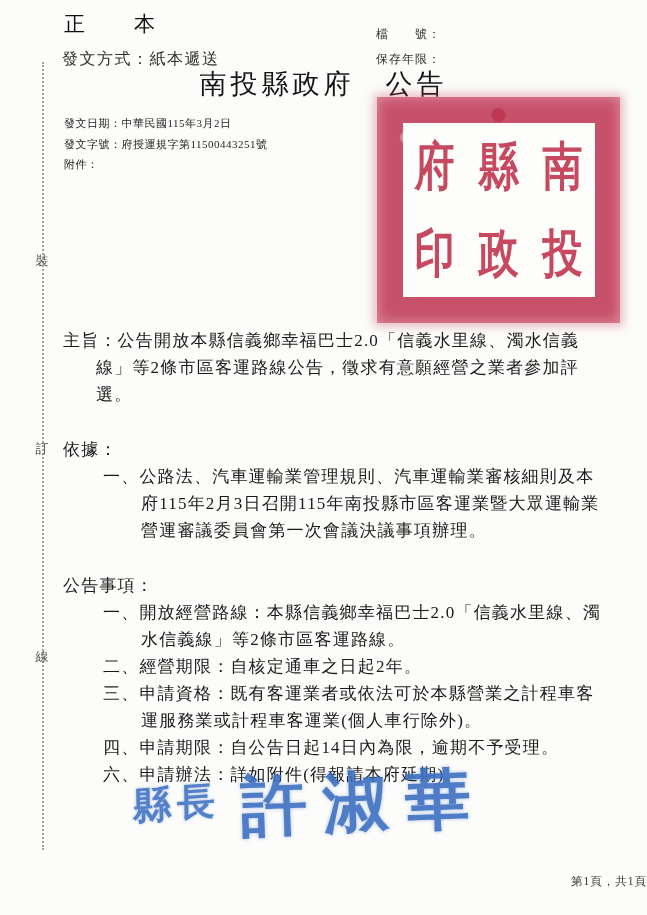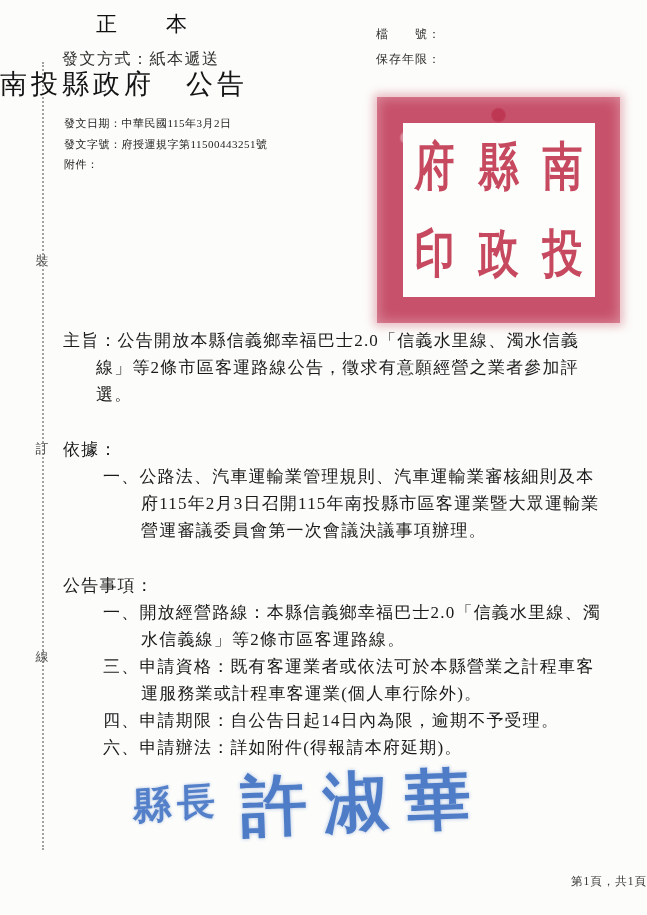--- a/index.html
+++ b/index.html
@@ -8,25 +8,25 @@
     background:#fcfcfa; overflow:hidden;
     font-family:"Liberation Serif","DejaVu Serif",serif; color:#222;
   }
 
   
   .binding-line { position:absolute; left:42px; top:62px; height:788px; width:0; border-left:2px dotted #a3a39e; }
   .binding-char { position:absolute; left:34px; width:16px; text-align:center; font-size:13px; color:#4d4d4a; background:transparent; }
   .bind-top { top:252px; } .bind-mid { top:440px; } .bind-bot { top:648px; }
 
   
-  .copy-type { position:absolute; left:64px; top:10px; font-size:21px; letter-spacing:14px; color:#111;margin-left:32px; }
+  .copy-type { position:absolute; left:64px; top:10px; font-size:21px; letter-spacing:14px; color:#111; }
   .delivery { position:absolute; left:62px; top:49px; font-size:16px; letter-spacing:1.5px; color:#2f2f2d; }
   .file-label { position:absolute; left:376px; top:26px; font-size:12px; letter-spacing:1px; color:#2f2f2d; }
   .retention-label { position:absolute; left:376px; top:51px; font-size:12px; letter-spacing:1px; color:#2f2f2d; }
-  .doc-title { position:absolute; left:0; top:66px; width:100%; font-size:27px; letter-spacing:4px; color:#141414; }
+  .doc-title { position:absolute; left:0; top:66px; width:100%; text-align:center; font-size:27px; letter-spacing:4px; color:#141414; }
 
   .meta { position:absolute; left:64px; top:113px; font-size:11px; line-height:20.5px; letter-spacing:0.5px; color:#1e1e1e; }
 
   
   .seal {
     position:absolute; left:377px; top:97px; width:243px; height:226px;
     background:#c7506a;
     background-image:
       radial-gradient(circle at 12% 18%, rgba(255,255,255,0.35) 0 5px, transparent 7px),
       radial-gradient(circle at 85% 30%, rgba(255,255,255,0.3) 0 4px, transparent 6px),
@@ -93,20 +93,21 @@
   </div>
 
   <div class="body-text">
     <div class="para-hang">
       <span>主旨：</span><span>公告開放本縣信義鄉幸福巴士2.0「信義水里線、濁水信義線」等2條市區客運路線公告，徵求有意願經營之業者參加評選。</span>
     </div>
     <div class="section-label">依據：</div>
     <div class="list-item">一、公路法、汽車運輸業管理規則、汽車運輸業審核細則及本府115年2月3日召開115年南投縣市區客運業暨大眾運輸業營運審議委員會第一次會議決議事項辦理。</div>
     <div class="section-label">公告事項：</div>
     <div class="list-item">一、開放經營路線：本縣信義鄉幸福巴士2.0「信義水里線、濁水信義線」等2條市區客運路線。</div>
+    <div class="list-item">二、經營期限：自核定通車之日起2年。</div>
     <div class="list-item">三、申請資格：既有客運業者或依法可於本縣營業之計程車客運服務業或計程車客運業(個人車行除外)。</div>
     <div class="list-item">四、申請期限：自公告日起14日內為限，逾期不予受理。</div>
     <div class="list-item">六、申請辦法：詳如附件(得報請本府延期)。</div>
   </div>
 
   <div class="signature">
     <span class="sig-title">縣長</span>
     <span class="sig-name">許淑華</span>
   </div>
 

